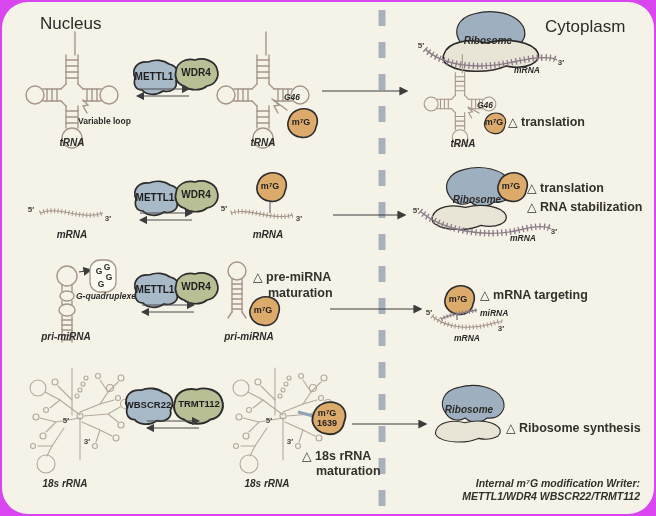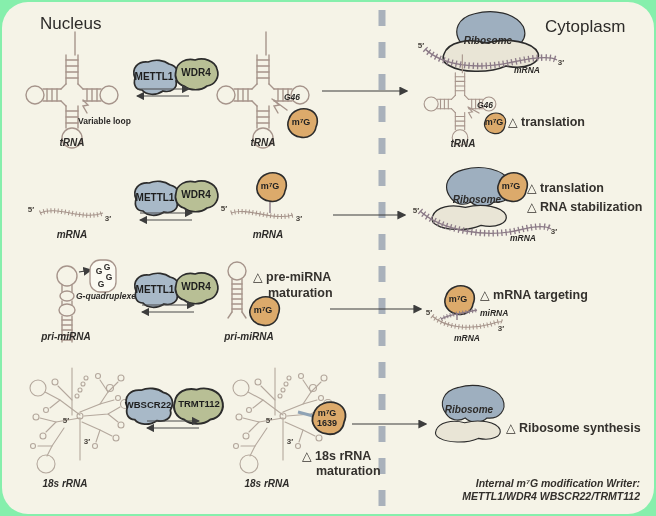--- a/index.html
+++ b/index.html
@@ -1,16 +1,16 @@
 <!DOCTYPE html>
 <html><head>
 <meta charset="utf-8">
 <style>
   html,body{margin:0;padding:0;background:#ffffff;}
-  .canvas{position:relative;width:656px;height:516px;background:#86efac;overflow:hidden;
+  .canvas{position:relative;width:656px;height:516px;background:#d946ef;overflow:hidden;
           font-family:"Liberation Sans","DejaVu Sans",sans-serif;}
   svg text{font-family:"Liberation Sans","DejaVu Sans",sans-serif;fill:#2d2b29;}
   .t-title{font-size:17px;font-weight:500;}
   .t-label{font-size:10px;font-weight:bold;font-style:italic;}
   .t-small{font-size:8.5px;font-weight:bold;font-style:italic;}
   .t-plain-small{font-size:8.5px;font-weight:bold;}
   .t-enzyme{font-size:10px;font-weight:bold;fill:#1e1e1e;}
   .t-enzyme2{font-size:9.5px;font-weight:bold;fill:#1e1e1e;}
   .t-effect{font-size:12.5px;font-weight:bold;fill:#34312d;}
   .t-m7g{font-size:9px;font-weight:bold;fill:#232323;}

